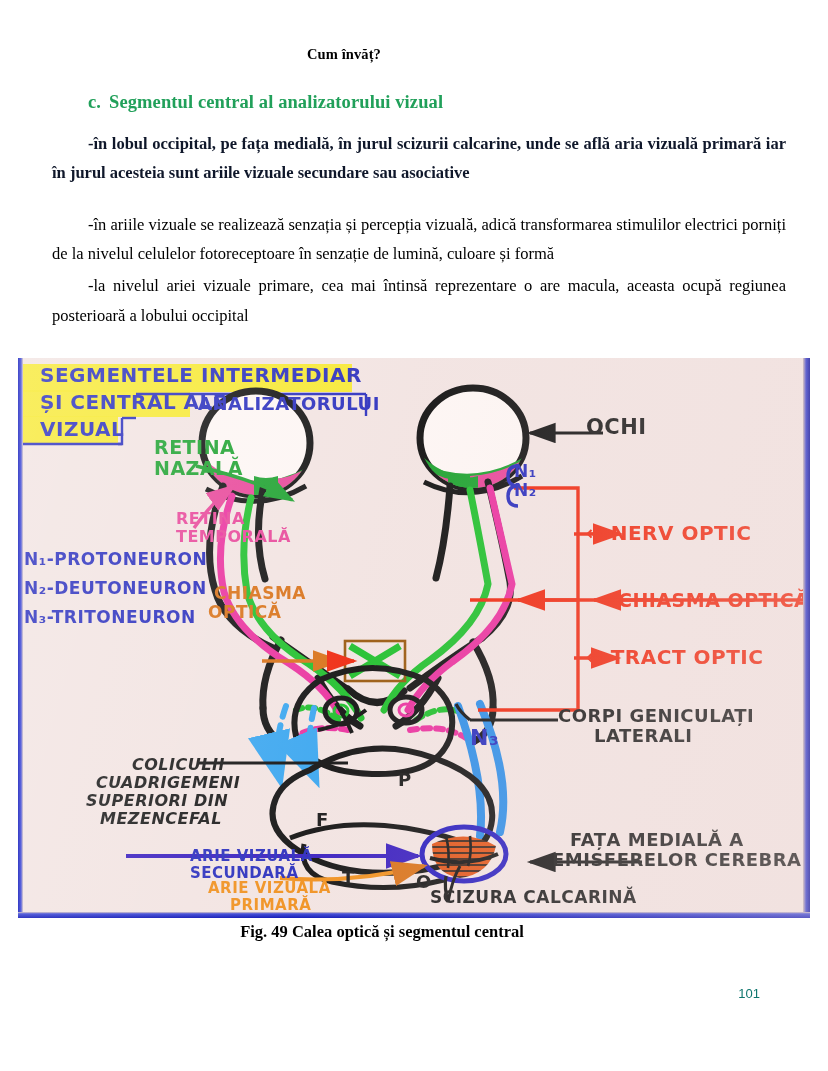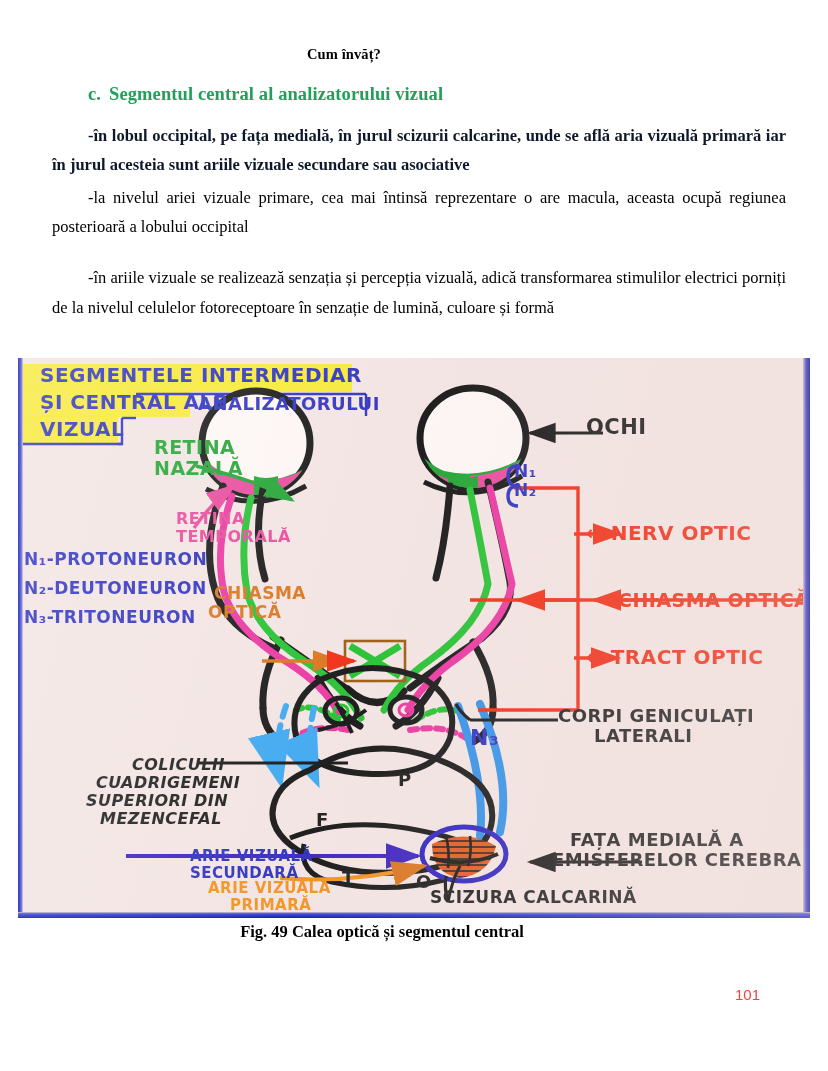--- a/index.html
+++ b/index.html
@@ -31,21 +31,21 @@
     text-align: center;
     font-weight: bold;
     font-size: 14.5px;
     color: #000;
     letter-spacing: .1px;
   }
 
   
   .textblock {
     position: absolute;
-    top: 84px;
+    top: 92px;
     left: 52px;
     width: 734px;
   }
 
   .heading-c {
     color: #21a05a;
     font-weight: bold;
     font-size: 18.5px;
     margin: 0 0 16px 36px;
     letter-spacing: .1px;
@@ -111,22 +111,22 @@
     text-align: center;
     font-weight: bold;
     font-size: 16.5px;
     color: #000;
   }
 
   .page-number {
     position: absolute;
     right: 68px;
     top: 986px;
-    font-size: 15px;
-    color: #ef4444;
+    font-size: 13px;
+    color: #0f766e;
     font-family: "Liberation Sans", sans-serif;
   }
 
   
   .hand {
     position: absolute;
     font-family: "DejaVu Sans", sans-serif;
     font-weight: bold;
     white-space: nowrap;
     letter-spacing: .5px;
@@ -142,23 +142,23 @@
   <div class="running-head">Cum învăț?</div>
 
   <div class="textblock">
 
     <div class="heading-c">
       <span class="mark">c.</span><span>Segmentul central al analizatorului vizual</span>
     </div>
 
     <p class="para blue indent">-în lobul occipital, pe fața medială, în jurul scizurii calcarine, unde se află aria vizuală primară iar în jurul acesteia sunt ariile vizuale secundare sau asociative</p>
 
+    <p class="para indent gap-top">-în ariile vizuale se realizează senzația și percepția vizuală, adică transformarea stimulilor electrici porniți de la nivelul celulelor fotoreceptoare în senzație de lumină, culoare și formă</p>
+
     <p class="para indent">-la nivelul ariei vizuale primare, cea mai întinsă reprezentare o are macula, aceasta ocupă regiunea posterioară a lobului occipital</p>
-
-    <p class="para indent gap-top">-în ariile vizuale se realizează senzația și percepția vizuală, adică transformarea stimulilor electrici porniți de la nivelul celulelor fotoreceptoare în senzație de lumină, culoare și formă</p>
 
   </div>
 
   <div class="figure-wrap">
     <div class="fig-frame">
 
       <svg class="fig-svg" viewBox="0 0 792 560" preserveAspectRatio="none">
 
         <defs>
           <marker id="ar-red" markerWidth="10" markerHeight="10" refX="8" refY="3.2" orient="auto">

